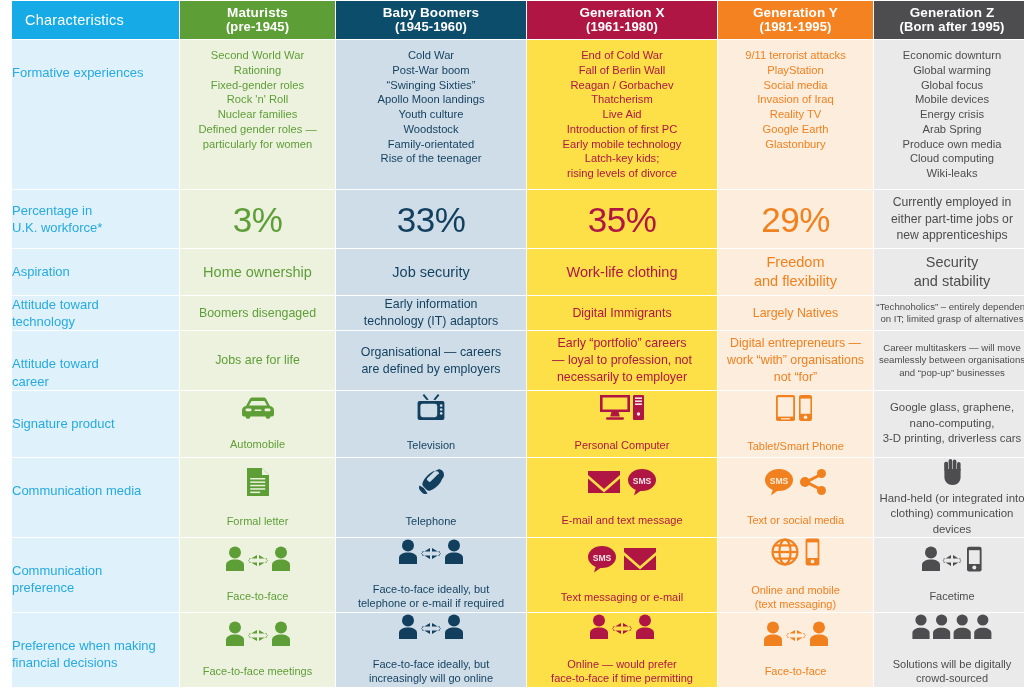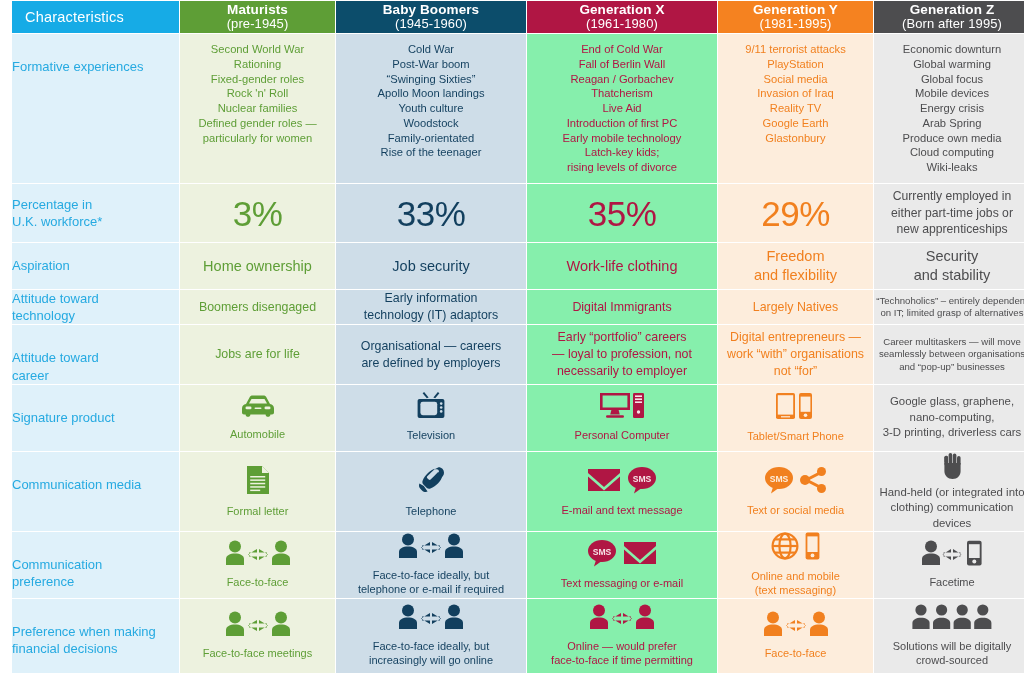--- a/index.html
+++ b/index.html
@@ -24,45 +24,45 @@
 
   
   col.c0{width:167px}
   col.c1{width:155px}
   col.c2{width:190px}
   col.c3{width:190px}
   col.c4{width:155px}
   col.c5{width:156px}
 
   
-  tr.head td{height:32px;text-align:center;color:#ffffff;line-height:1.15;}
+  tr.head td{height:38px;text-align:center;color:#ffffff;line-height:1.15;}
   tr.head td.h0{
     background:#16ABE6;text-align:left;padding-left:13px;
     font-size:14.5px;font-weight:400;letter-spacing:.2px;
   }
   .h-name{font-weight:bold;font-size:13.5px;display:block;letter-spacing:.1px}
-  .h-years{font-weight:400;font-size:13px;display:block;letter-spacing:.1px}
+  .h-years{font-weight:700;font-size:13px;display:block;letter-spacing:.1px}
   td.hg{background:#5E9E36}
   td.hn{background:#0C4D6B}
   td.hx{background:#B01644}
   td.hy{background:#F58220}
   td.hz{background:#4D4D4F}
 
   
   td.lbl{
     background:#DFF1FA;color:#26AAE1;font-size:13px;
     padding:6px 8px 6px 13px;line-height:1.32;text-align:left;
     vertical-align:middle;
   }
   tr.tall td.lbl{vertical-align:top;padding-top:24px;}
 
   
   td.g{background:#EDF2DF;color:#5E9E36}
   td.n{background:#CEDDE8;color:#123F5E}
-  td.x{background:#86efac;color:#B01644}
+  td.x{background:#fde047;color:#B01644}
   td.y{background:#FDEDDC;color:#F1801F}
   td.z{background:#EAEAEA;color:#4D4D4F}
 
   td.cell{text-align:center;padding:7px 7px;line-height:1.33;font-size:11.6px;}
 
   
   tr.formative td.cell{font-size:11.2px;line-height:1.32;padding:8px 18px;vertical-align:top;}
 
   
   .pct{font-size:35px;font-weight:300;line-height:1;letter-spacing:-.5px}
@@ -72,21 +72,21 @@
   
   td.asp{font-size:14.5px;line-height:1.3;height:46px}
 
   
   td.att{font-size:12.4px;line-height:1.36}
   td.att-small{font-size:9.6px;line-height:1.32}
 
   
   .iconwrap{display:flex;flex-direction:column;align-items:center;justify-content:center;gap:2px;}
   .iconrow{display:flex;flex-direction:row;align-items:center;justify-content:space-between;gap:6px;}
-  .cap{font-size:11px;line-height:1.25;margin-top:8px}
+  .cap{font-size:11px;line-height:1.25;margin-top:16px}
   td.icell{height:66px;padding:5px 6px;text-align:center}
   td.icell.tall2{height:74px}
   .txtonly{font-size:11.4px;line-height:1.36}
   svg{display:block}
 </style>
 </head>
 <body>
 
 <div class="page">
 

